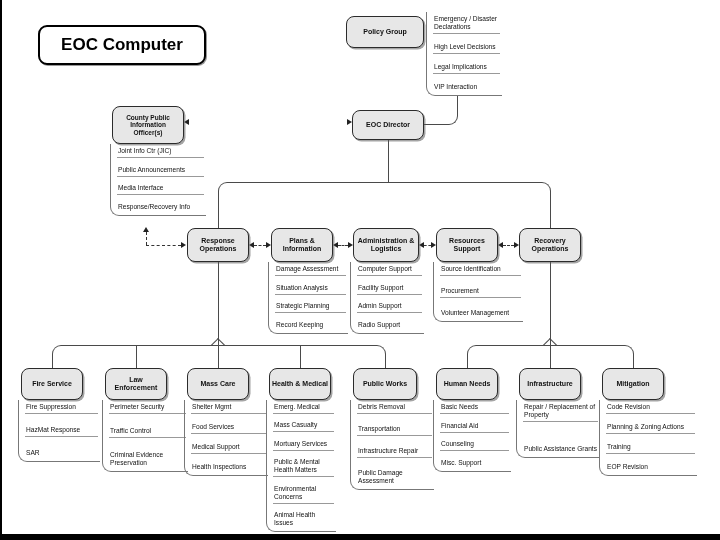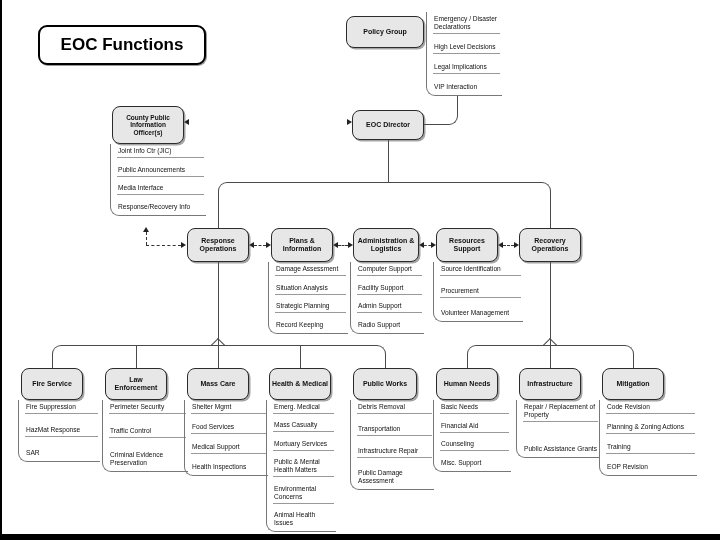--- a/index.html
+++ b/index.html
@@ -38,21 +38,21 @@
   .chev{position:absolute;width:9px;height:9px;border-left:1px solid #4a4a4a;border-top:1px solid #4a4a4a;
         transform:rotate(45deg);background:transparent;}
   .edge-l{position:absolute;left:0;top:0;width:2px;height:540px;background:#000;}
   .edge-b{position:absolute;left:0;top:534px;width:720px;height:6px;background:#000;}
 </style>
 </head>
 <body>
 
 <div class="stage">
 
-  <div class="title-box">EOC Functions</div>
+  <div class="title-box">EOC Computer</div>
 
   <div class="elbow-br" style="left:424px;top:96px;width:34px;height:29px;"></div>
 
   <div class="vline" style="left:388px;top:140px;height:42px;"></div>
   <div class="bracket" style="left:218px;top:182px;width:333px;height:46px;"></div>
 
   <div class="vline" style="left:218px;top:262px;height:83px;"></div>
   <div class="bracket" style="left:52px;top:345px;width:334px;height:23px;"></div>
   <div class="vline" style="left:136px;top:345px;height:23px;"></div>
   <div class="vline" style="left:218px;top:345px;height:23px;"></div>

